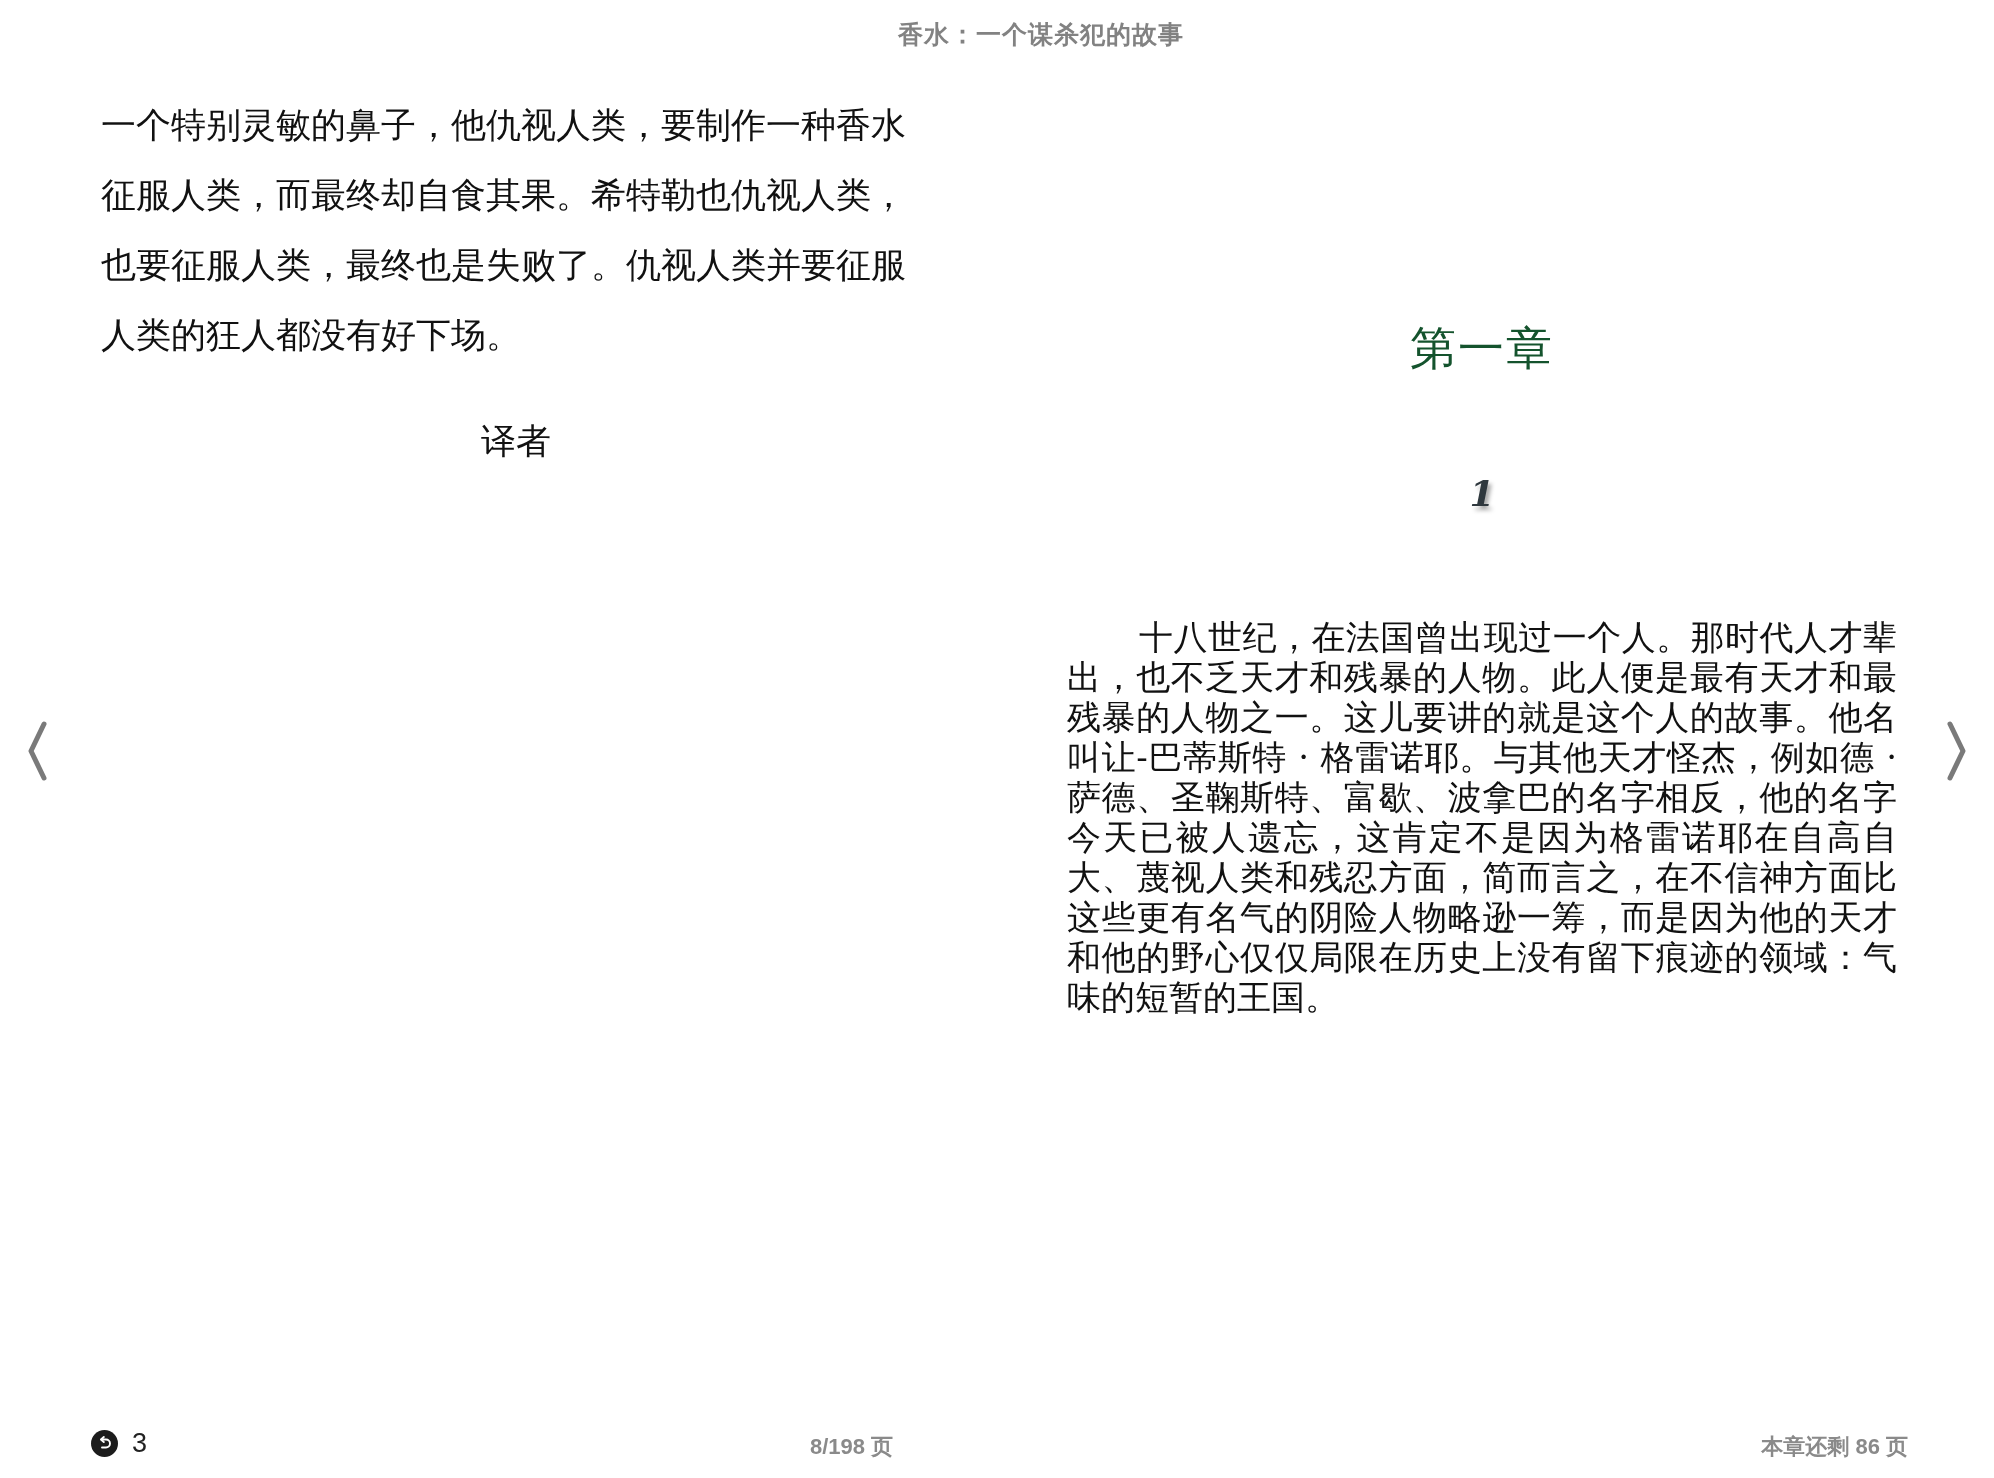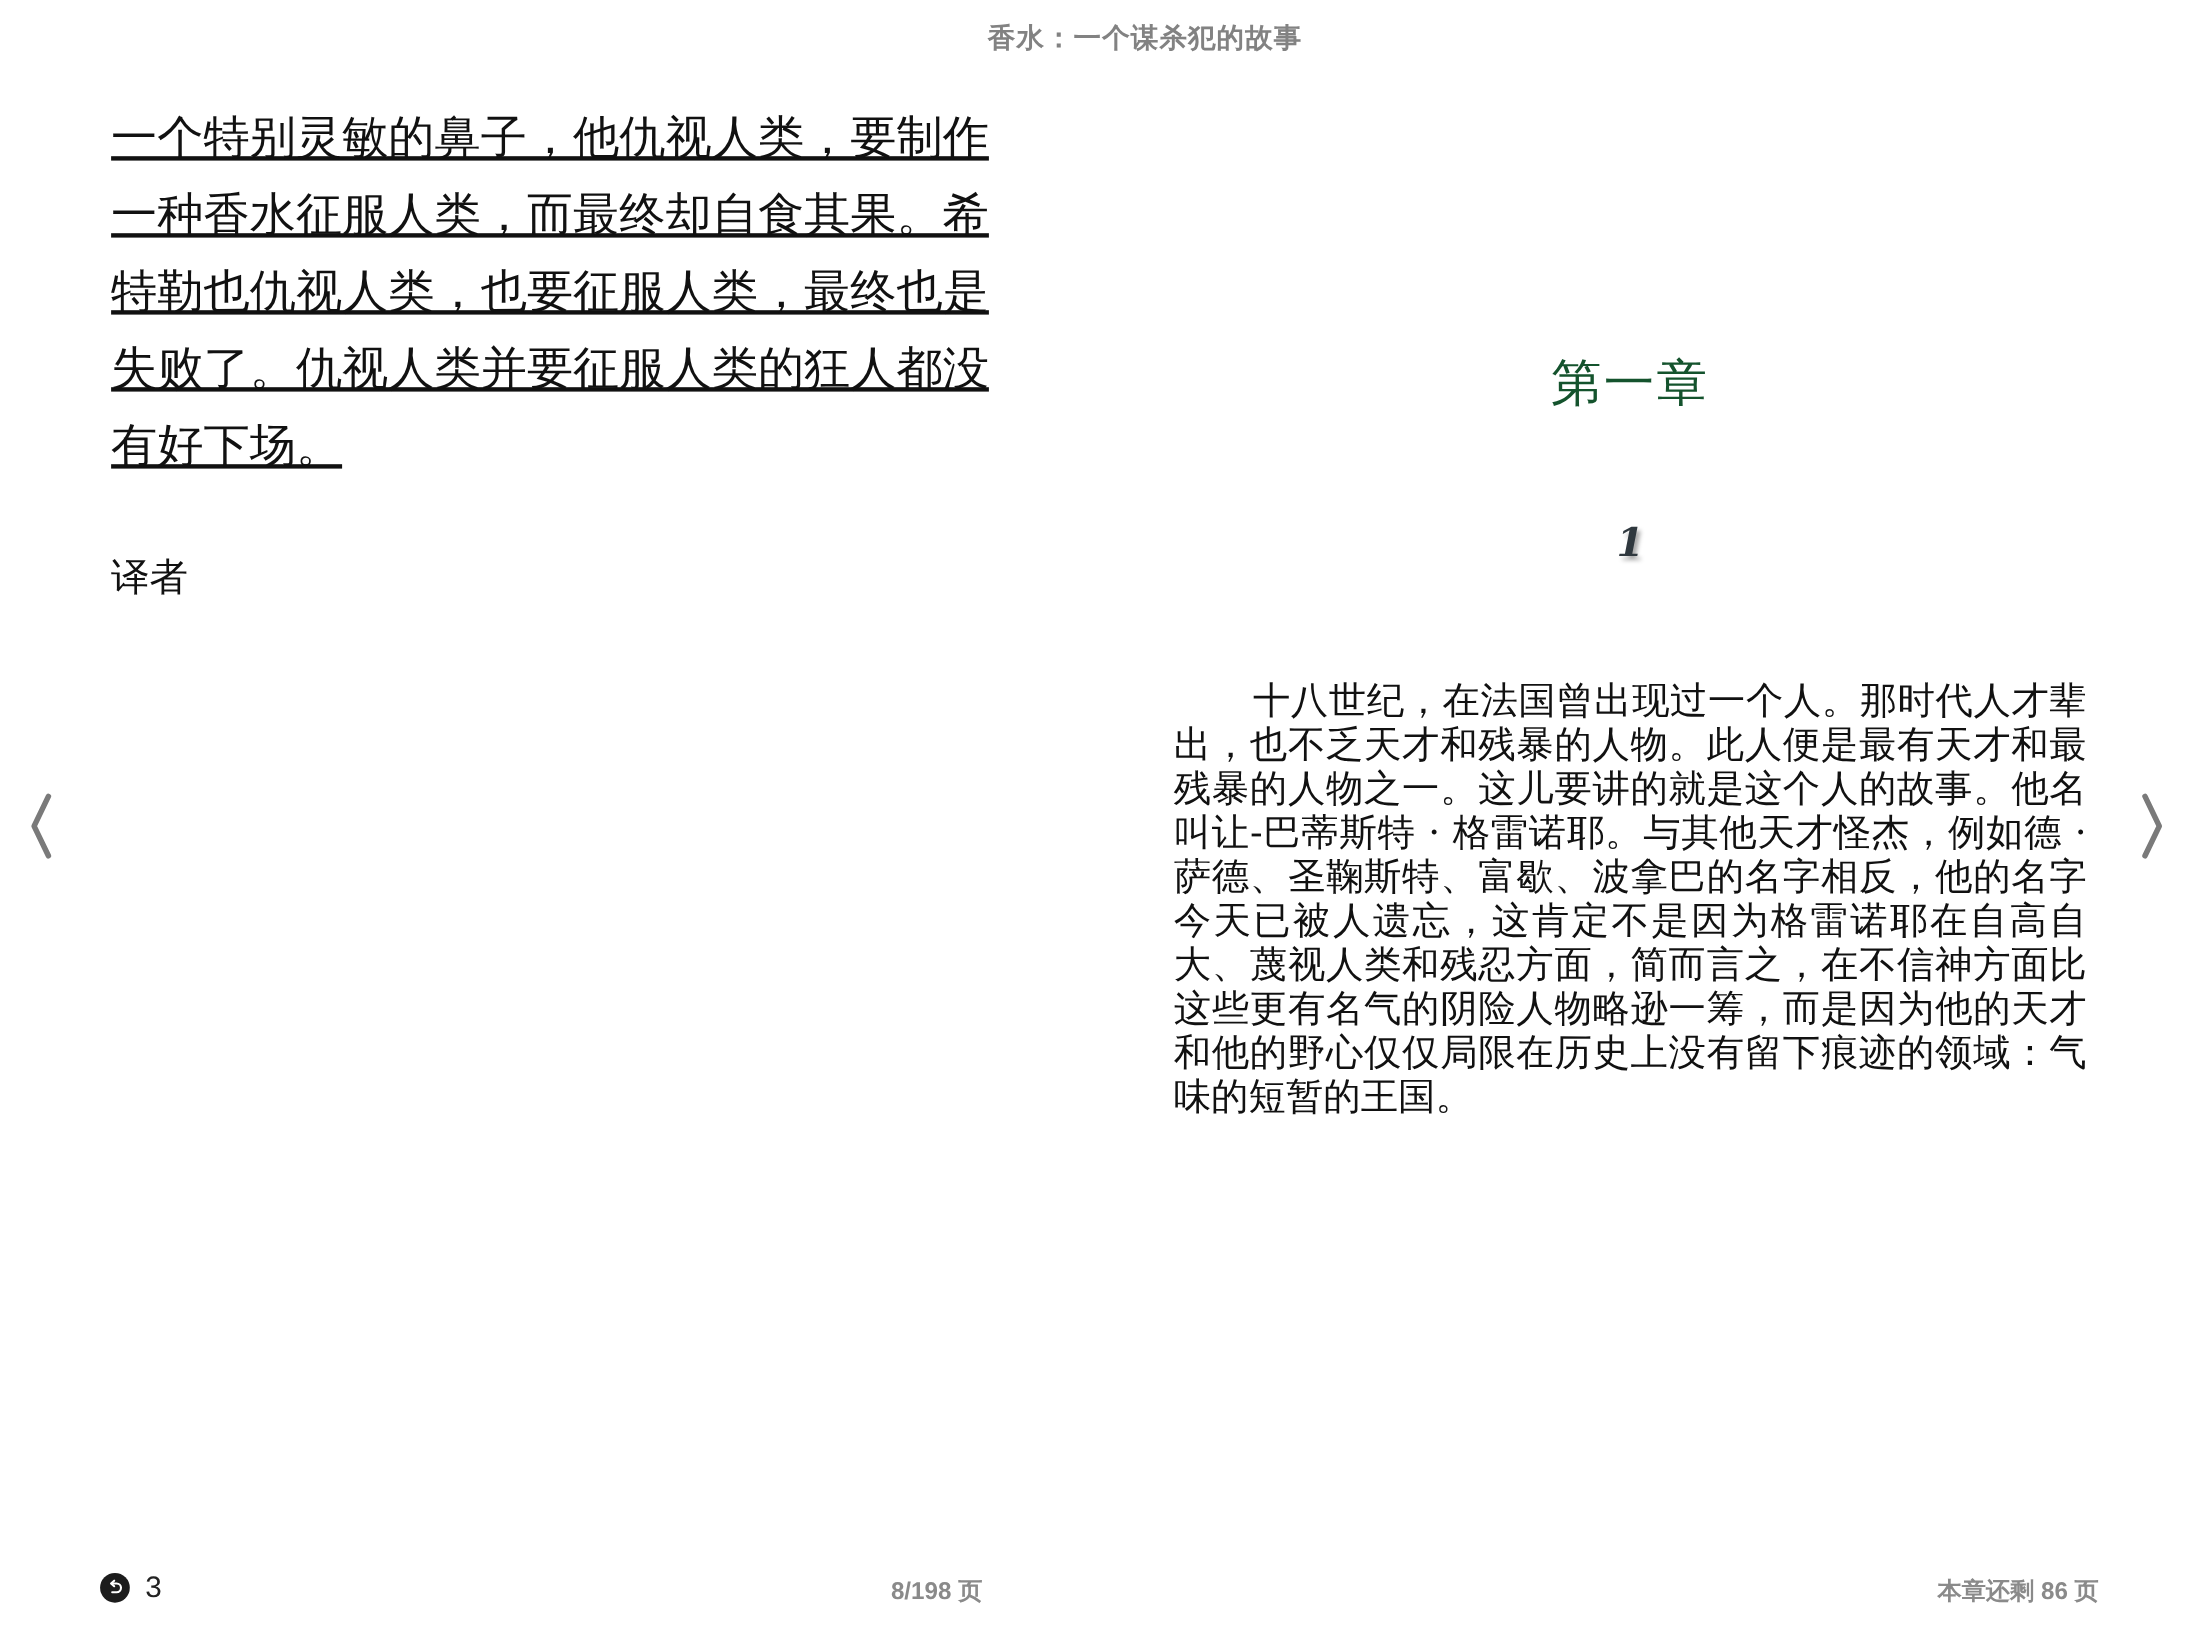--- a/index.html
+++ b/index.html
@@ -30,32 +30,31 @@
     .page {
       position: absolute;
       top: 90px;
     }
     .page-left {
       left: 101px;
       width: 830px;
     }
     .sans-para {
       font-family: "DejaVu Sans", sans-serif;
-      font-size: 42px;
+      font-size: 35px;
       line-height: 70px;
       margin: 0;
       color: #111;
       font-weight: 500;
-      text-decoration: underline;
     }
     .signature {
       font-family: "DejaVu Sans", sans-serif;
       font-size: 35px;
-      text-align: left;
-      margin-top: 61px;
+      text-align: center;
+      margin-top: 48px;
       color: #111;
     }
     .chapter-title {
       position: absolute;
       top: 318px;
       left: 1067px;
       width: 830px;
       text-align: center;
       font-family: "DejaVu Sans", sans-serif;
       font-size: 46px;

